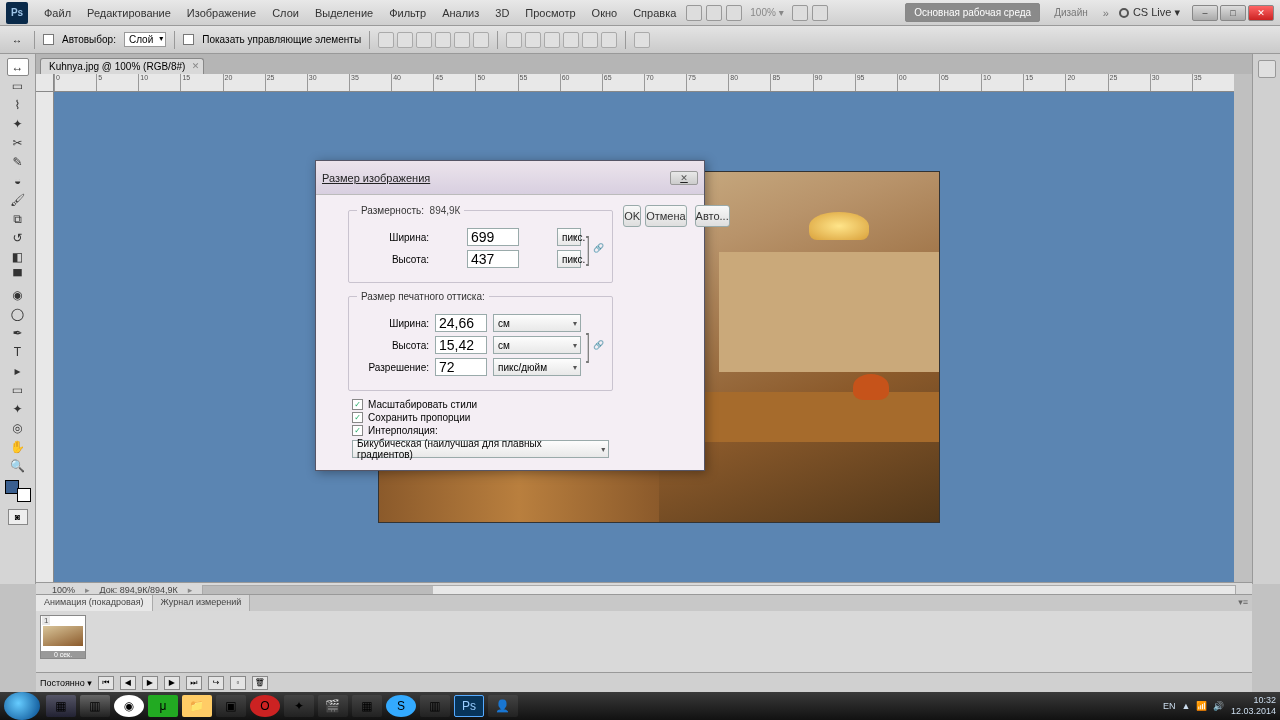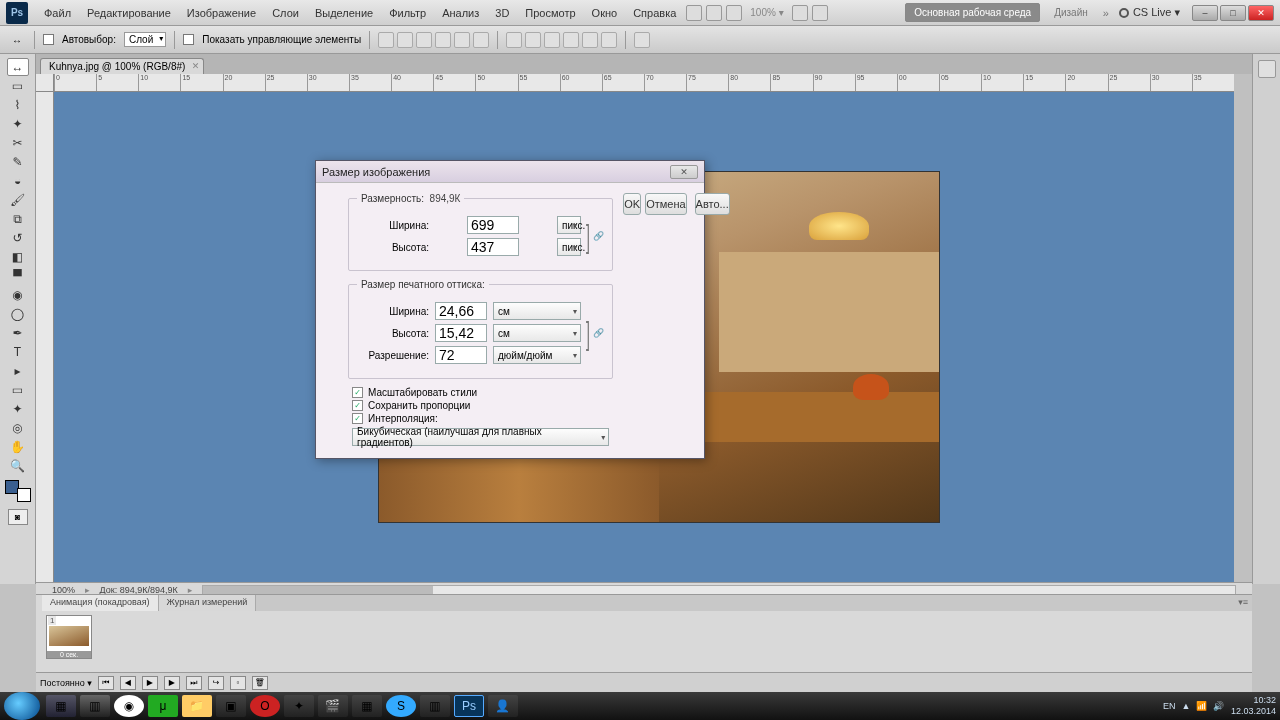--- a/index.html
+++ b/index.html
@@ -47,41 +47,41 @@
 .canvas-img .cabinets{position:absolute;top:80px;right:0;width:220px;height:120px;background:#caa97a;}
 .canvas-img .lamp{position:absolute;top:40px;right:70px;width:60px;height:28px;background:radial-gradient(#ffe58a,#d9a03a);border-radius:50% 50% 8px 8px;}
 .canvas-img .counter{position:absolute;bottom:80px;right:0;width:240px;height:50px;background:#a66b2c;}
 .canvas-img .teapot{position:absolute;bottom:122px;right:50px;width:36px;height:26px;background:#c6531a;border-radius:50% 50% 30% 30%;}
 .canvas-img .floor{position:absolute;bottom:0;left:0;right:280px;height:130px;background:linear-gradient(90deg,#8b5a2b,#b97f3e,#8b5a2b);}
 .right-docks{width:28px;background:#d0d0d0;border-left:1px solid #999;display:flex;flex-direction:column;align-items:center;padding-top:6px;gap:10px;}
 .right-docks .dico{width:18px;height:18px;border:1px solid #999;background:#e0e0e0;border-radius:2px;}
 .statusrow{position:absolute;left:36px;right:28px;bottom:96px;height:14px;background:#d9d9d9;border-top:1px solid #999;display:flex;align-items:center;font-size:9px;padding:0 16px;gap:10px;color:#444;}
 .statusrow .sbar{flex:1;height:10px;background:#e8e8e8;border:1px solid #aaa;position:relative;}
 .statusrow .sbar .thumb{position:absolute;left:0;width:230px;height:100%;background:#bbb;}
-.panelrow{position:absolute;left:36px;right:28px;bottom:20px;height:78px;background:#d9d9d9;border-top:1px solid #999;padding-left:6px;}
+.panelrow{position:absolute;left:36px;right:28px;bottom:20px;height:78px;background:#d9d9d9;border-top:1px solid #999;}
 .panelrow .ptabs{display:flex;height:16px;font-size:9px;background:#c8c8c8;}
 .panelrow .ptab{padding:2px 8px;border-right:1px solid #aaa;color:#444;background:#d8d8d8;}
 .panelrow .ptab.active{background:#e8e8e8;}
 .panelrow .ptab-x{position:absolute;right:4px;top:2px;font-size:9px;color:#666;}
 .panelrow .frames{display:flex;padding:4px;gap:4px;}
 .panelrow .frame{width:46px;height:44px;border:1px solid #888;background:#fff;position:relative;}
 .panelrow .frame .fn{position:absolute;top:0;left:1px;font-size:8px;color:#555;background:#e8e8e8;padding:0 2px;}
 .panelrow .frame .fimg{position:absolute;top:10px;left:2px;right:2px;bottom:12px;background:linear-gradient(160deg,#d9c59a,#8b5a2b);}
 .panelrow .frame .ft{position:absolute;bottom:0;left:0;right:0;font-size:7px;text-align:center;background:#999;color:#fff;}
 .panelctrl{position:absolute;left:36px;right:28px;bottom:0;height:20px;background:#d0d0d0;border-top:1px solid #999;display:flex;align-items:center;font-size:9px;padding:0 4px;gap:6px;}
 .panelctrl .pbtn{width:16px;height:14px;border:1px solid #888;background:#e4e4e4;display:flex;align-items:center;justify-content:center;font-size:8px;}
 .taskbar{position:absolute;bottom:0;left:0;right:0;height:28px;background:linear-gradient(#3a3a3a,#111);display:flex;align-items:center;padding:0 4px;}
 .taskbar .start{width:36px;height:28px;background:radial-gradient(circle at 40% 40%,#6cf,#048);border-radius:50%;margin-right:4px;}
 .taskbar .tico{width:30px;height:22px;margin:0 2px;border-radius:2px;background:linear-gradient(#444,#222);display:flex;align-items:center;justify-content:center;font-size:12px;}
 .taskbar .tspacer{flex:1;}
 .taskbar .tray{display:flex;align-items:center;gap:6px;color:#cde;font-size:9px;}
 .taskbar .clock{text-align:right;line-height:11px;}
 
 .dialog{position:absolute;left:315px;top:160px;width:390px;background:#f4eef4;border:1px solid #556;box-shadow:2px 2px 10px rgba(0,0,0,.35);font-size:11px;z-index:50;}
-.dialog .titlebar{height:22px;background:linear-gradient(#ece4ec,#d8cfe0);display:flex;align-items:center;padding:0 6px;border-bottom:1px solid #bbb;font-size:11px;color:#222;}
+.dialog .titlebar{height:34px;background:linear-gradient(#ece4ec,#d8cfe0);display:flex;align-items:center;padding:0 6px;border-bottom:1px solid #bbb;font-size:11px;color:#222;text-decoration:underline;}
 .dialog .titlebar .tfill{flex:1;}
 .dialog .titlebar .dclose{width:28px;height:14px;background:linear-gradient(#e8e8e8,#ccc);border:1px solid #999;border-radius:2px;display:flex;align-items:center;justify-content:center;font-size:9px;color:#555;}
 .dialog .body{display:flex;padding:10px 8px 12px 8px;gap:10px;}
 .dialog .leftcol{flex:1;margin-left:24px;}
 .dialog .rightcol{width:92px;display:flex;flex-direction:row;gap:4px;}
 .dialog .btn{height:22px;background:linear-gradient(#f8f8f8,#dedede);border:1px solid #9aa;border-radius:3px;font-size:11px;display:flex;align-items:center;justify-content:center;color:#333;}
 .dialog fieldset{border:1px solid #c9c3cf;border-radius:2px;padding:8px 8px 10px 8px;margin-bottom:8px;position:relative;}
 .dialog legend{font-size:10px;padding:0 4px;color:#333;}
 .dialog .frow{display:flex;align-items:center;margin:4px 0;gap:6px;justify-content:space-between;}
 .dialog .flabel{width:72px;text-align:right;font-size:10px;}
@@ -295,21 +295,21 @@
                 <div class="fsel mid">см</div>
               </div>
               <div class="frow">
                 <div class="flabel">Высота:</div>
                 <input class="finput" value="15,42" style="">
                 <div class="fsel mid">см</div>
               </div>
               <div class="frow">
                 <div class="flabel">Разрешение:</div>
                 <input class="finput" value="72" style="">
-                <div class="fsel mid">дюйм/дюйм</div>
+                <div class="fsel mid">пикс/дюйм</div>
               </div>
             </div>
             <div class="bracket" style="height:44px"></div>
             <span class="clip">🔗</span>
           </div>
         </fieldset>
 
         <div class="chkrow">
             <div class="chk">✓</div>
             <span>Масштабировать стили</span>

